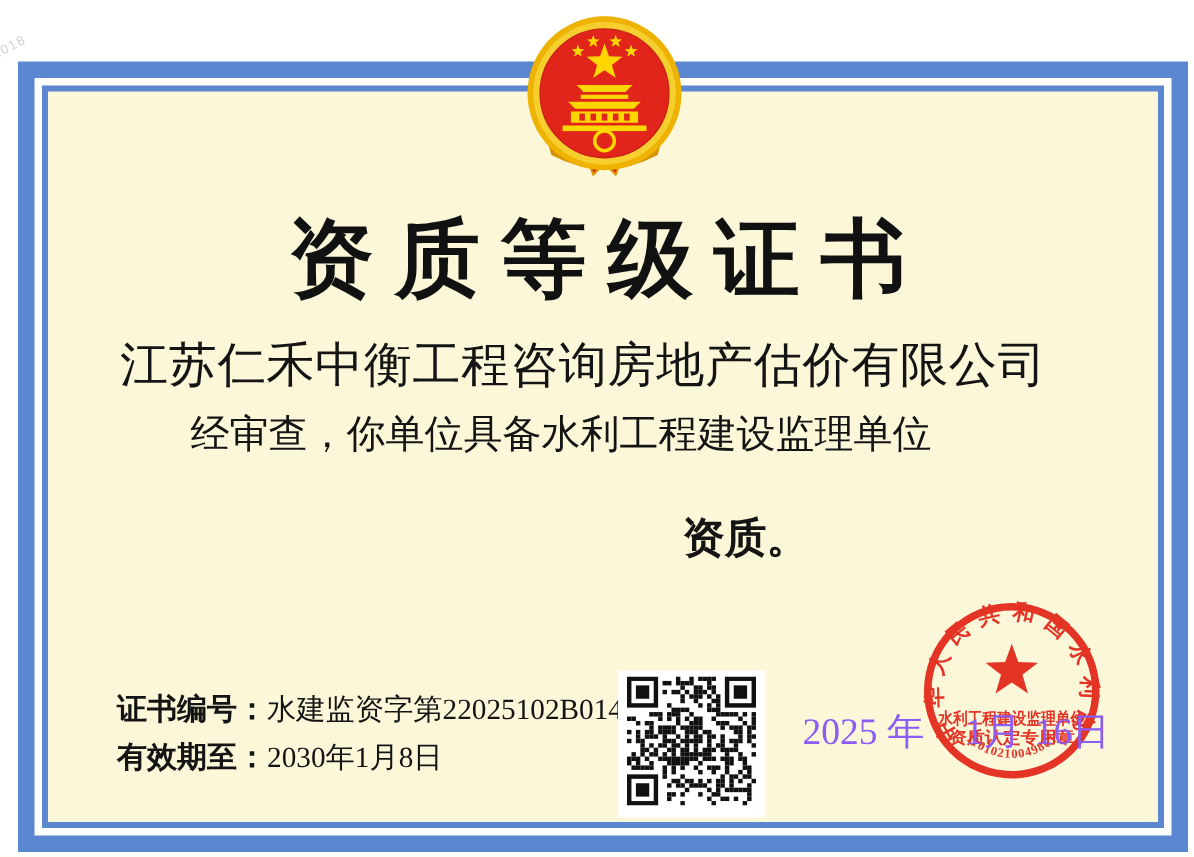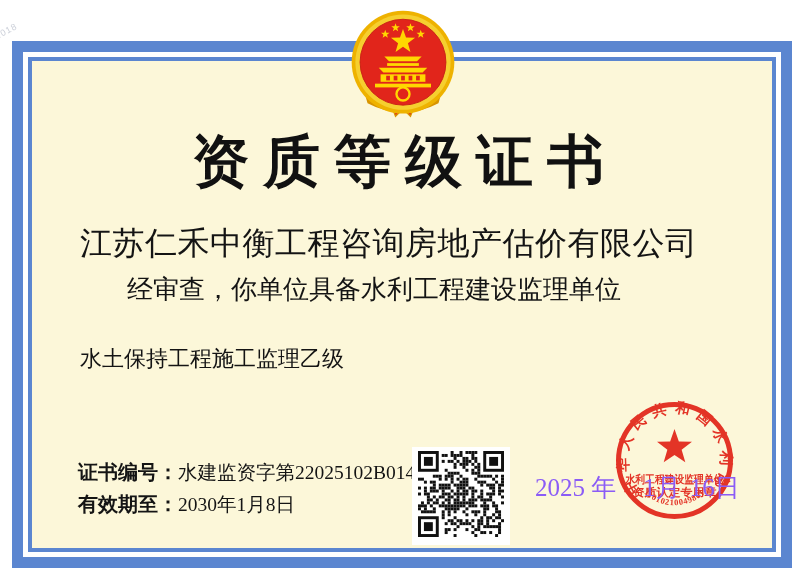--- a/index.html
+++ b/index.html
@@ -15,21 +15,21 @@
   .wm-right{left:712px;top:62px;transform:rotate(-30deg);transform-origin:left top;}
   .frame-outer{
     position:absolute;left:12px;top:41px;right:4px;bottom:3px;
     border:11px solid #5b86d0;background:#ffffff;
   }
   .frame-inner{
     position:absolute;inset:5px;border:4px solid #5b86d0;background:#fcf7d9;
   }
   .emblem{position:absolute;left:347px;top:6px;z-index:6;}
   .title{
-    position:absolute;left:0;right:0;top:124px;margin:0;text-align:center;z-index:5;
+    position:absolute;left:0;right:0;top:124px;margin:11px;text-align:center;z-index:5;
     font-size:57px;font-weight:bold;letter-spacing:14px;padding-left:14px;color:#111;
   }
   .company{
     position:absolute;left:80px;top:222px;font-size:32px;letter-spacing:0.5px;z-index:5;
   }
   .statement{
     position:absolute;left:127px;top:272px;font-size:26px;font-weight:normal;z-index:5;
   }
   .scope-row{position:absolute;left:80px;top:344px;z-index:5;width:560px;}
   .scope{font-size:22px;vertical-align:baseline;}
@@ -91,21 +91,21 @@
   </svg>
 </div>
 
 <h1 class="title">资质等级证书</h1>
 
 <div class="company">江苏仁禾中衡工程咨询房地产估价有限公司</div>
 
 <div class="statement">经审查，你单位具备水利工程建设监理单位</div>
 
 <div class="scope-row">
-  <span class="scope">水土保持工程施工监理乙级</span>
+  <span class="qual-suffix">资质。</span>
 </div>
 
 <div class="info-line line-certno">
   <span class="label">证书编号：</span><span class="value">水建监资字第22025102B014号</span>
 </div>
 
 <div class="info-line line-valid">
   <span class="label">有效期至：</span><span class="value">2030年1月8日</span>
 </div>
 

